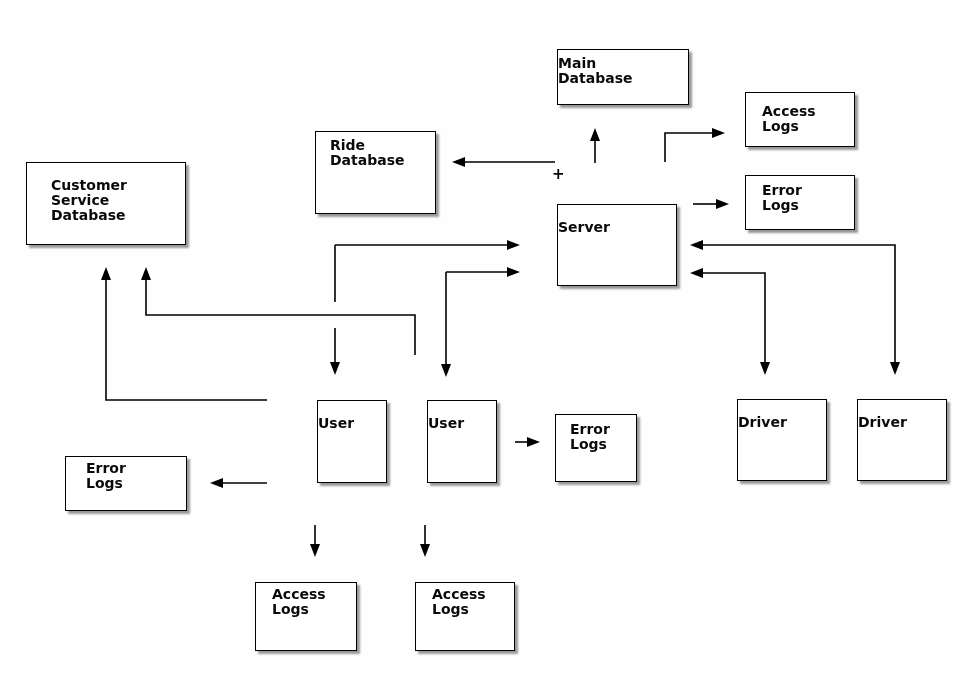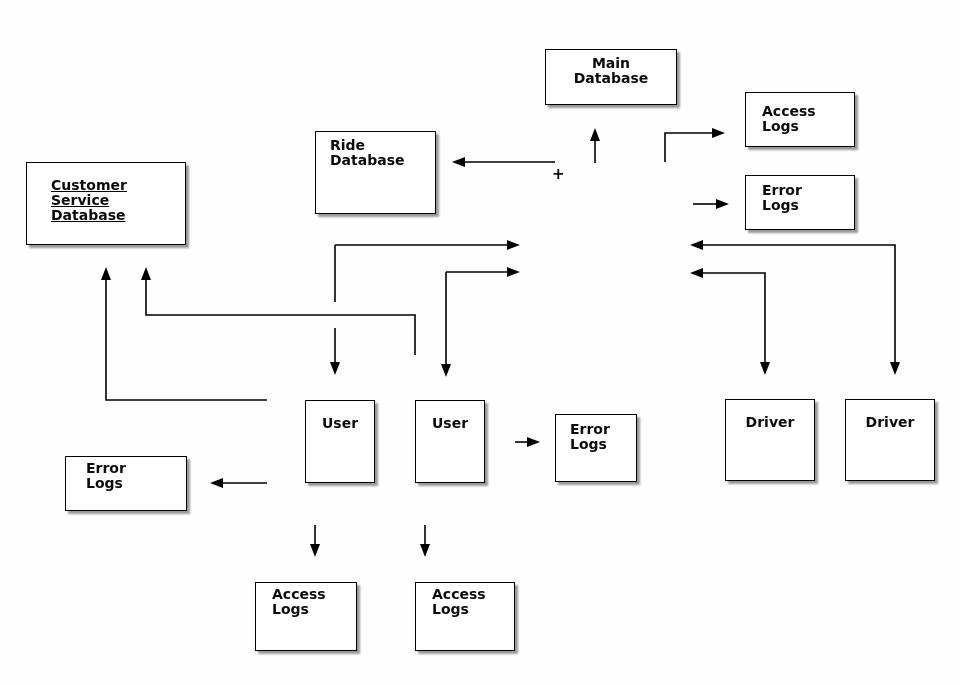--- a/index.html
+++ b/index.html
@@ -11,21 +11,21 @@
     overflow:hidden;
   }
   .edge-layer{position:absolute;left:0;top:0;width:960px;height:686px;}
   .node{
     position:absolute;
     box-sizing:border-box;
     background:#ffffff;
     border:1.7px solid #000000;
     box-shadow:3px 3px 2px rgba(0,0,0,0.40);
   }
-  .node.center{text-align:center;}
+  .node.center{text-align:left;margin-left:12px;}
   .node-label{
     display:block;
     white-space:pre-line;
     font-weight:bold;
     font-size:14px;
     line-height:15px;
     color:#0a0a0a;
   }
   .annotation{
     position:absolute;
@@ -114,24 +114,27 @@
 Database</span>
     </div>
     <div class="node" style="left: 745px; top: 92px; width: 110px; height: 55px;">
       <span class="node-label" style="padding-top: 11px; padding-left: 16px;">Access
 Logs</span>
     </div>
     <div class="node" style="left: 745px; top: 175px; width: 110px; height: 55px;">
       <span class="node-label" style="padding-top: 7px; padding-left: 16px;">Error
 Logs</span>
     </div>
-    <div class="node" style="left: 26px; top: 162px; width: 160px; height: 83px; text-decoration: underline;">
+    <div class="node" style="left: 26px; top: 162px; width: 160px; height: 83px;">
       <span class="node-label" style="padding-top: 15px; padding-left: 24px;">Customer
 Service
 Database</span>
+    </div>
+    <div class="node center" style="left: 545px; top: 204px; width: 120px; height: 82px;">
+      <span class="node-label" style="padding-top: 15px;">Server</span>
     </div>
     <div class="node center" style="left: 305px; top: 400px; width: 70px; height: 83px;">
       <span class="node-label" style="padding-top: 15px;">User</span>
     </div>
     <div class="node center" style="left: 415px; top: 400px; width: 70px; height: 83px;">
       <span class="node-label" style="padding-top: 15px;">User</span>
     </div>
     <div class="node" style="left: 555px; top: 414px; width: 82px; height: 68px;">
       <span class="node-label" style="padding-top: 7px; padding-left: 14px;">Error
 Logs</span>

